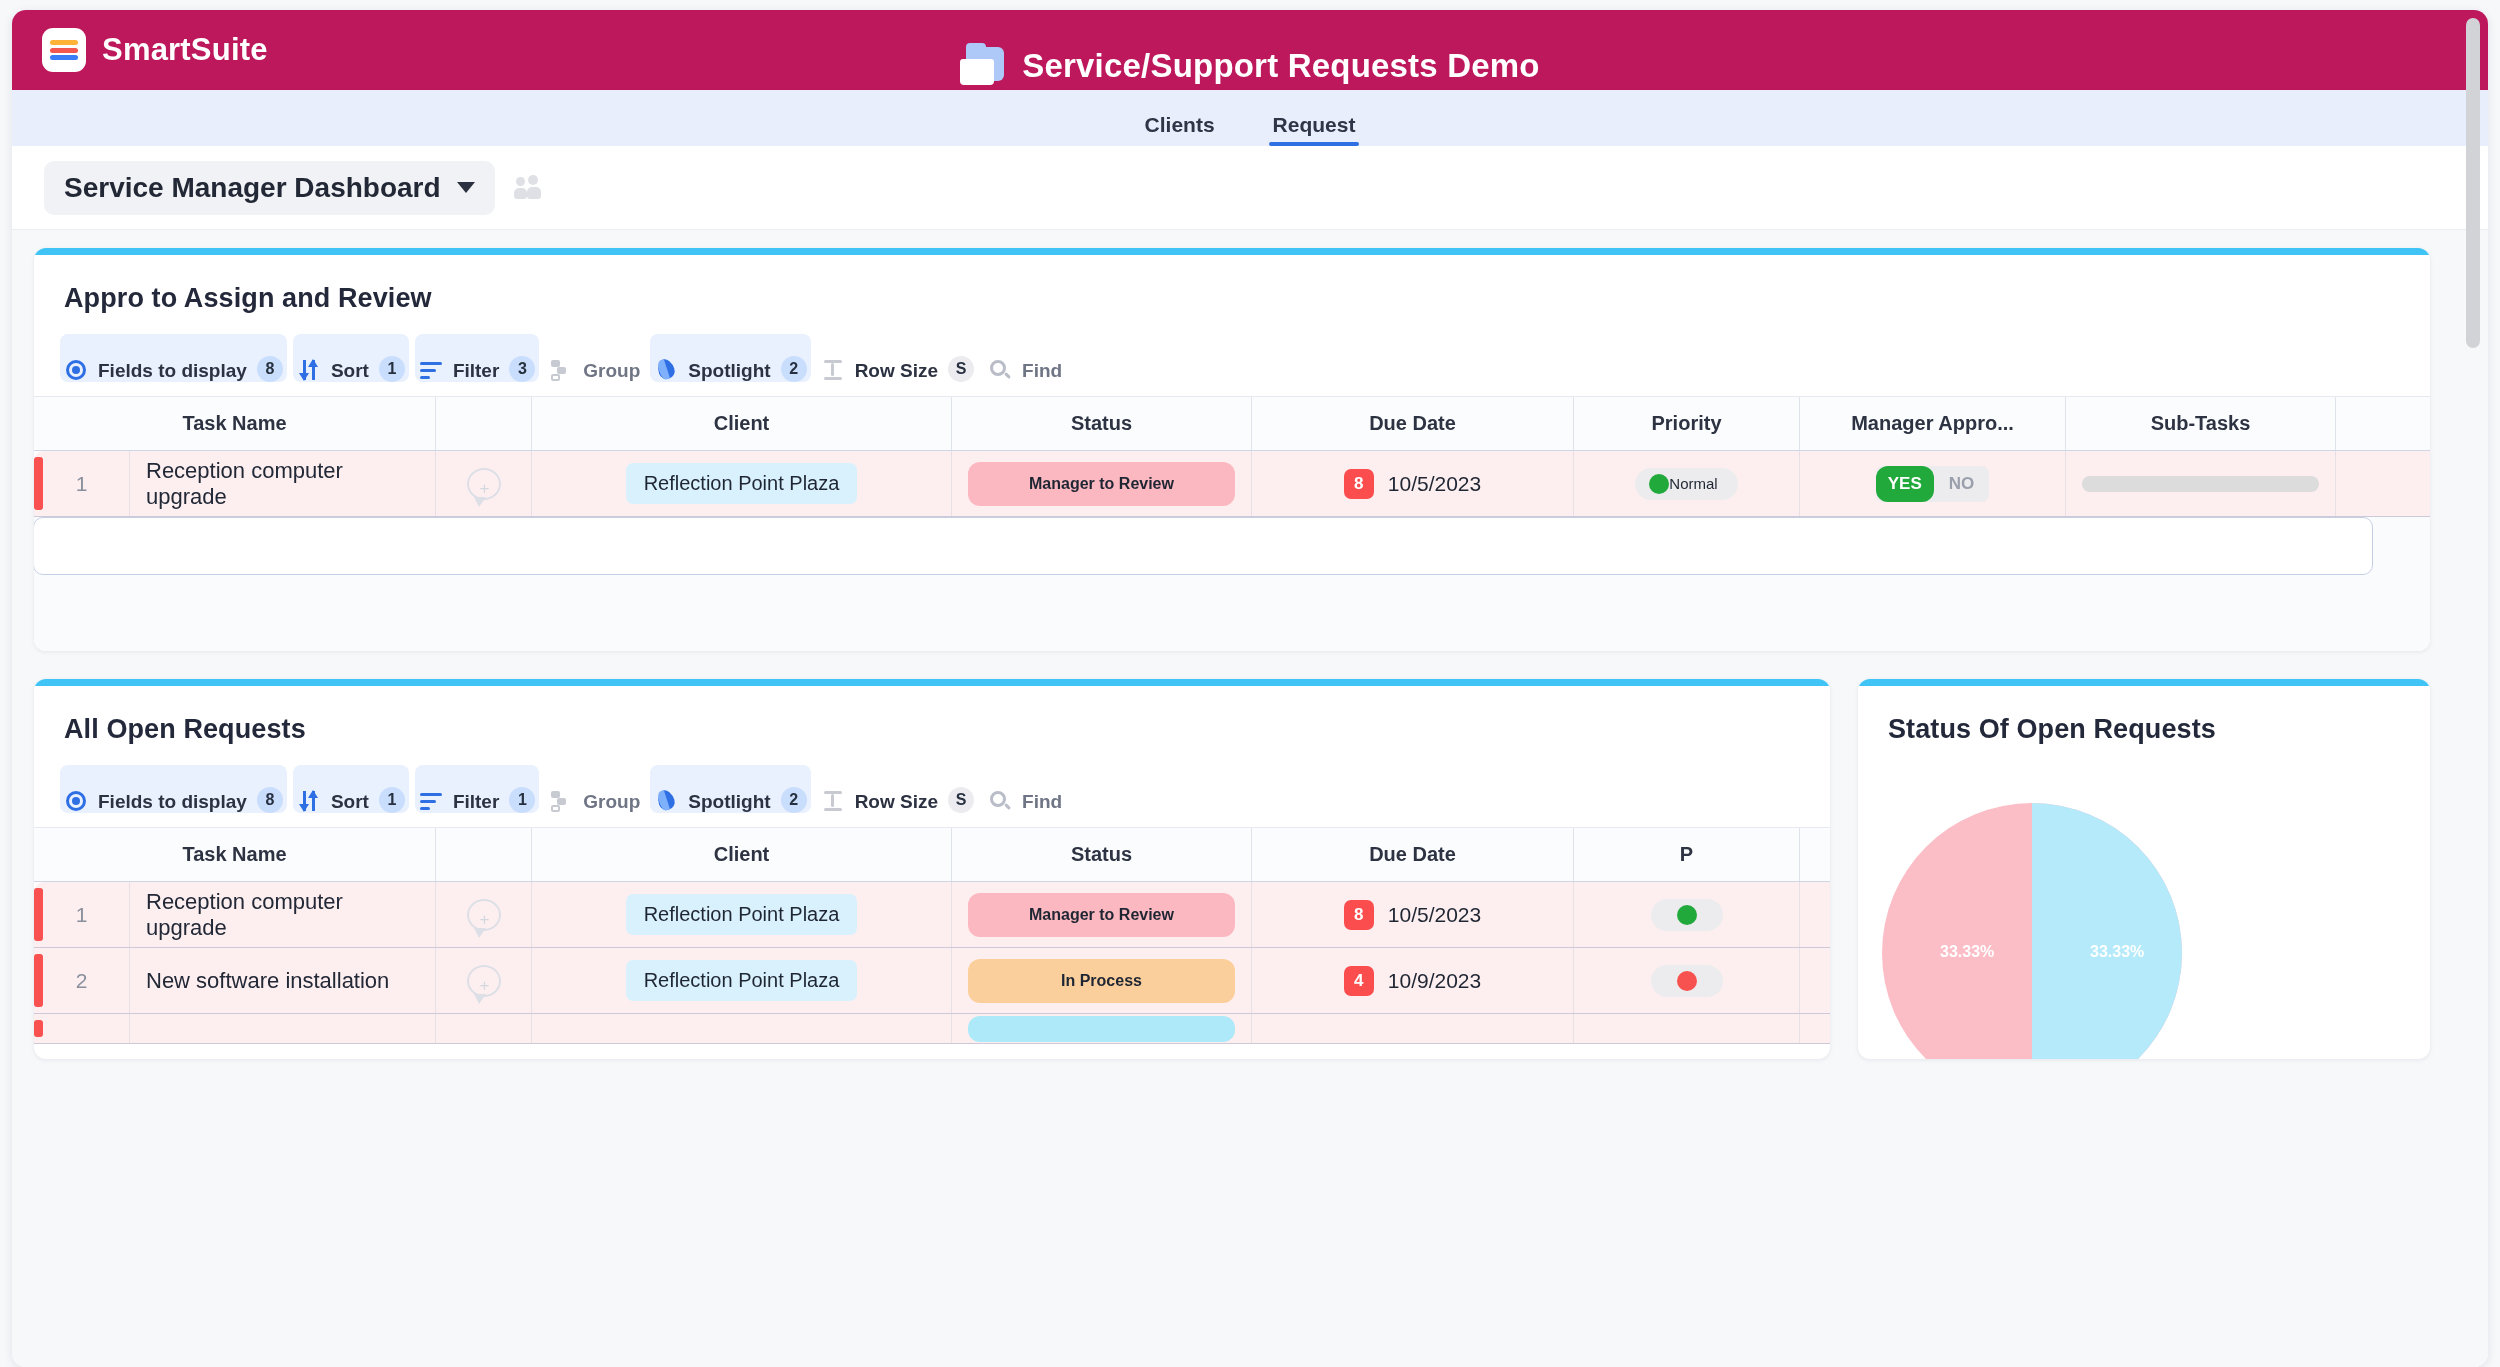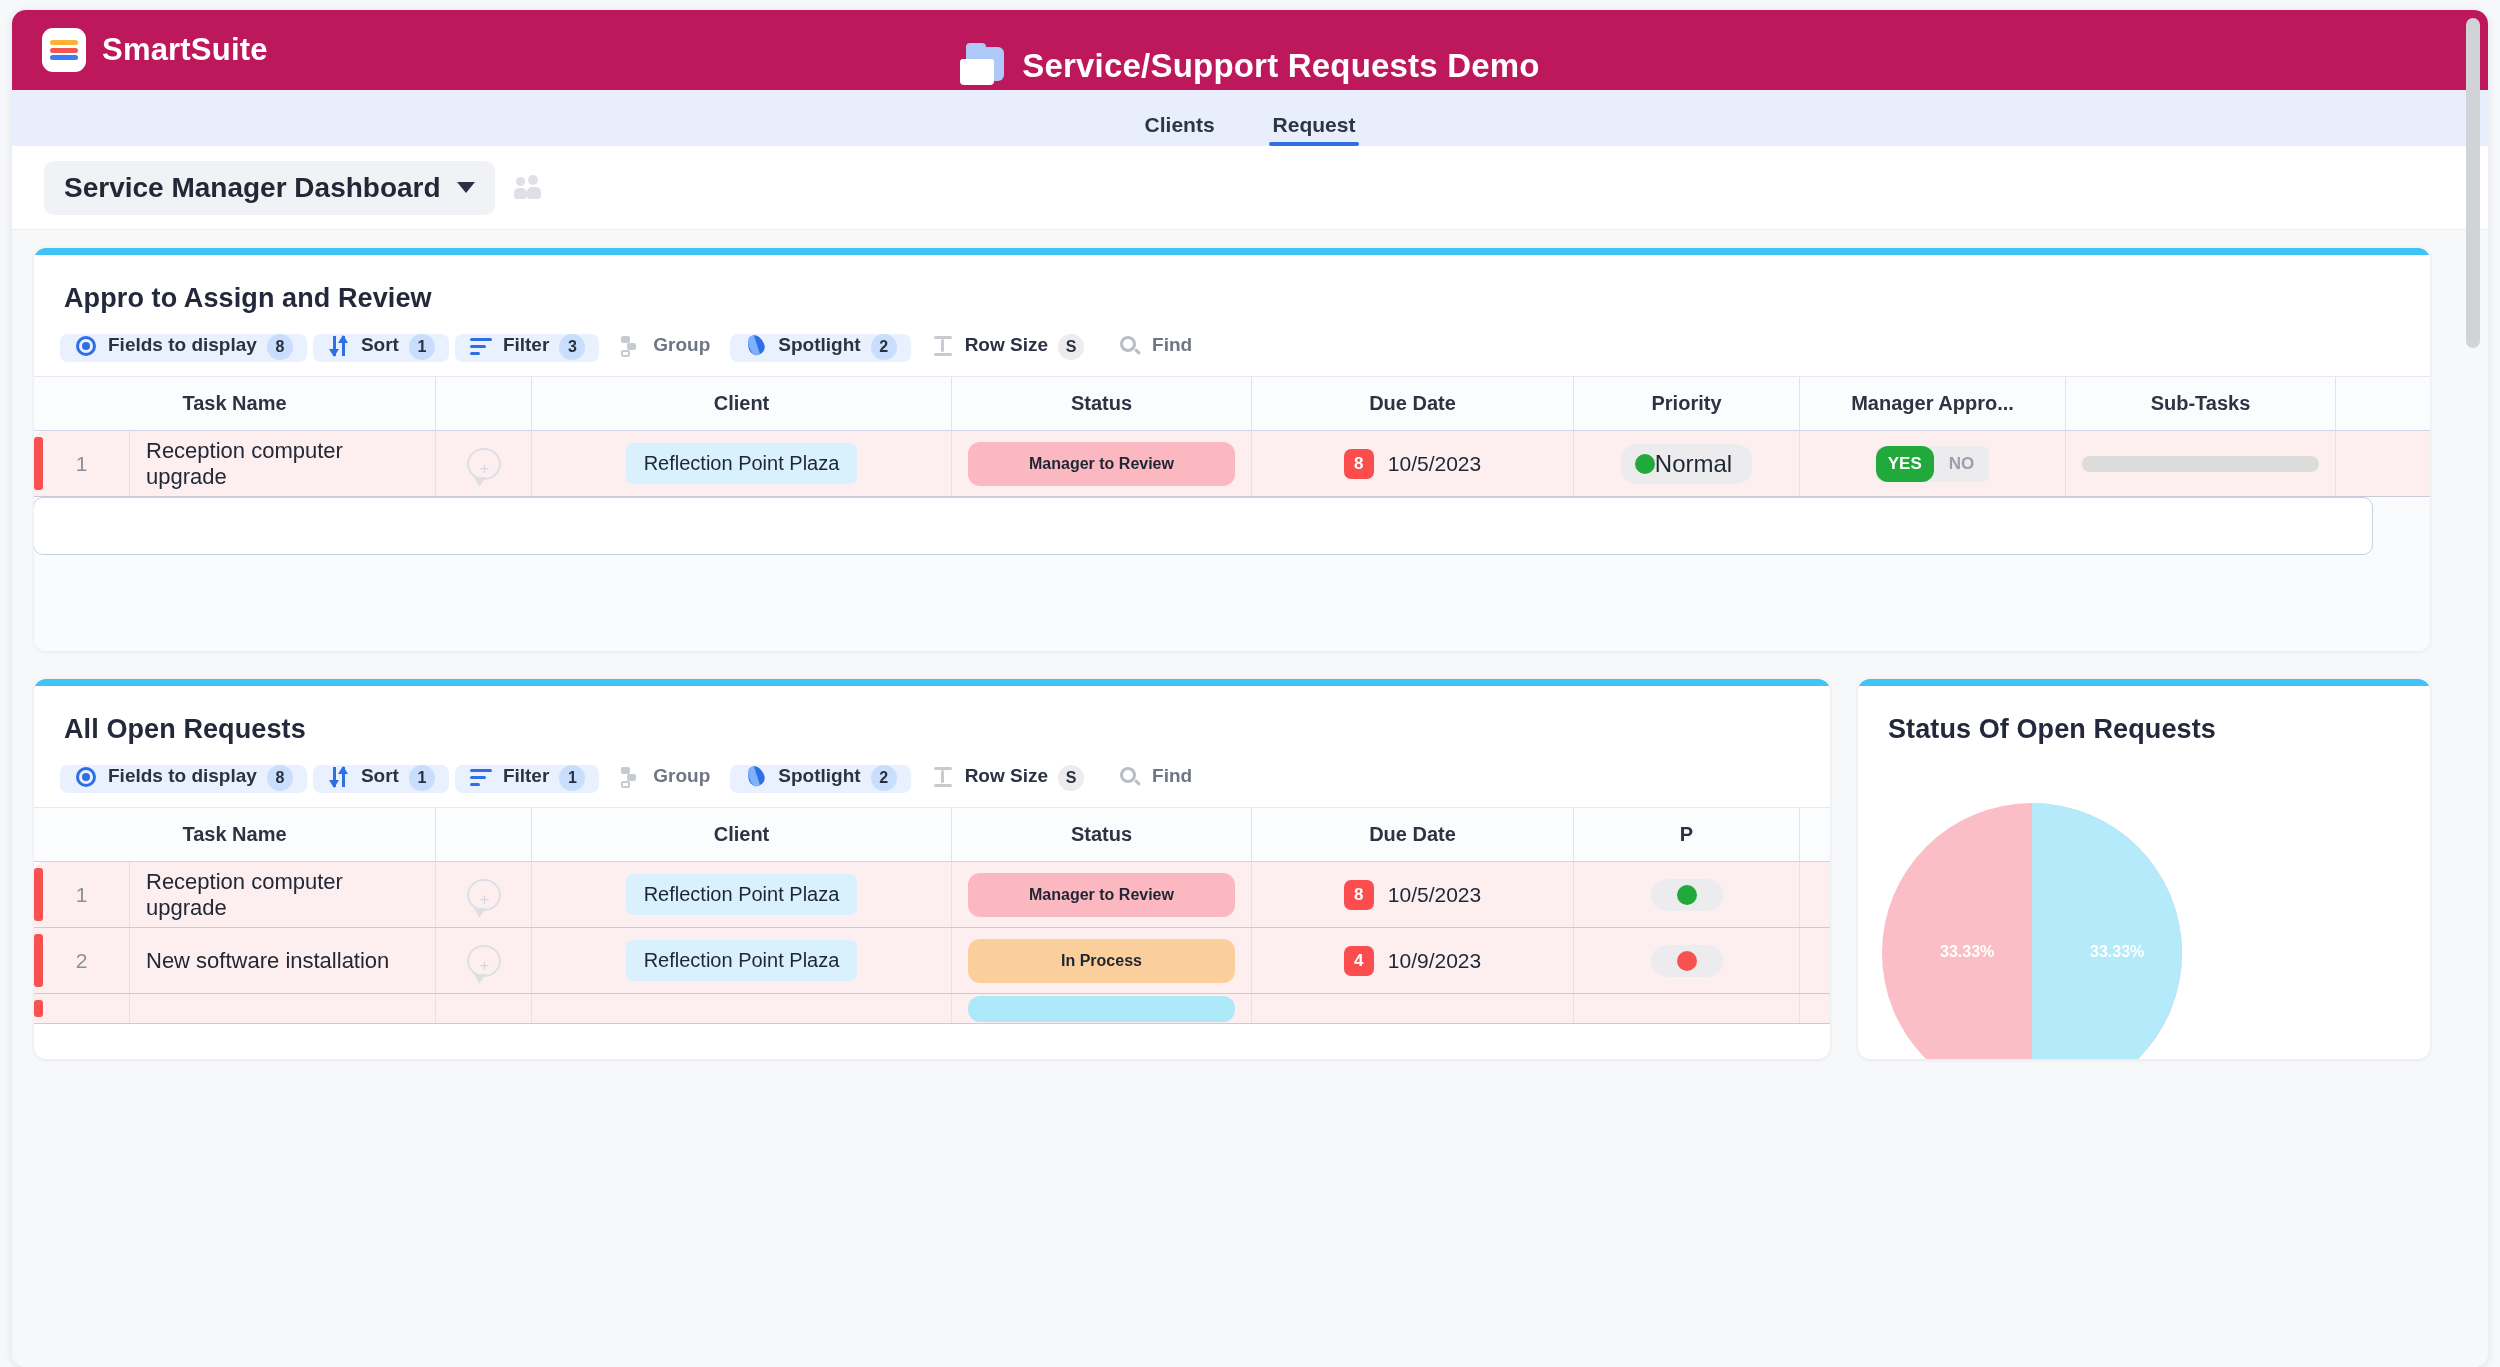--- a/index.html
+++ b/index.html
@@ -121,22 +121,22 @@
     content:""; display:block; height:7px; background:#40c4f5;
   }
   .widget-title {
     font-size:27px; font-weight:600; color:#23293a;
     padding:28px 30px 0 30px; letter-spacing:.1px;
   }
 
   
   .vtoolbar { display:flex; align-items:center; gap:6px; padding:20px 26px 14px 26px; flex-wrap:nowrap; }
   .tbtn {
-    display:flex; align-items:flex-start; gap:10px;
-    height:28px; padding:0 14px; border-radius:8px;
+    display:flex; align-items:flex-end; gap:10px;
+    height:48px; padding:0 4px; border-radius:8px;
     font-size:19px; font-weight:600; color:#2c3242; cursor:pointer;
     white-space:nowrap;
   }
   .tbtn.on { background:#e9f0fe; }
   .tbtn .cnt {
     min-width:26px; height:26px; padding:0 7px; border-radius:13px;
     background:#c9ddfd; color:#27303f;
     font-size:16px; font-weight:700;
     display:flex; align-items:center; justify-content:center;
   }
@@ -208,21 +208,21 @@
   .st-process { background:#fbcf9b; color:#1f2633; }
   .st-new { background:#aee9f9; color:#1f2633; }
 
   .due { display:flex;align-items:center;gap:14px;font-size:21px;color:#1f2633; }
   .due .badge {
     width:30px;height:30px;border-radius:7px;background:#fb4d4d;color:#fff;
     font-size:17px;font-weight:700;display:flex;align-items:center;justify-content:center;
   }
   .prio {
     display:flex;align-items:center;gap:0;background:#ececee;
-    border-radius:16px;padding:6px 20px 6px 14px;font-size:24px;color:#1f2633;
+    border-radius:16px;padding:6px 20px 6px 14px;font-size:15px;color:#1f2633;
   }
   .dot { width:20px;height:20px;border-radius:50%; }
   .toggle { display:flex;border-radius:7px;overflow:hidden;background:#ececee; }
   .toggle .y { background:#21a93c;color:#fff;font-weight:700;font-size:17px;padding:8px 12px;border-radius:12px; }
   .toggle .n { color:#9aa0ab;font-weight:700;font-size:17px;padding:8px 15px; }
   .subbar { width:100%;height:16px;border-radius:8px;background:#dcdcdc; }
 
   .addrow {
     height:58px;margin:0 0 0 0;border:1px solid #c5cfe4;border-radius:10px;
     background:#fff;

